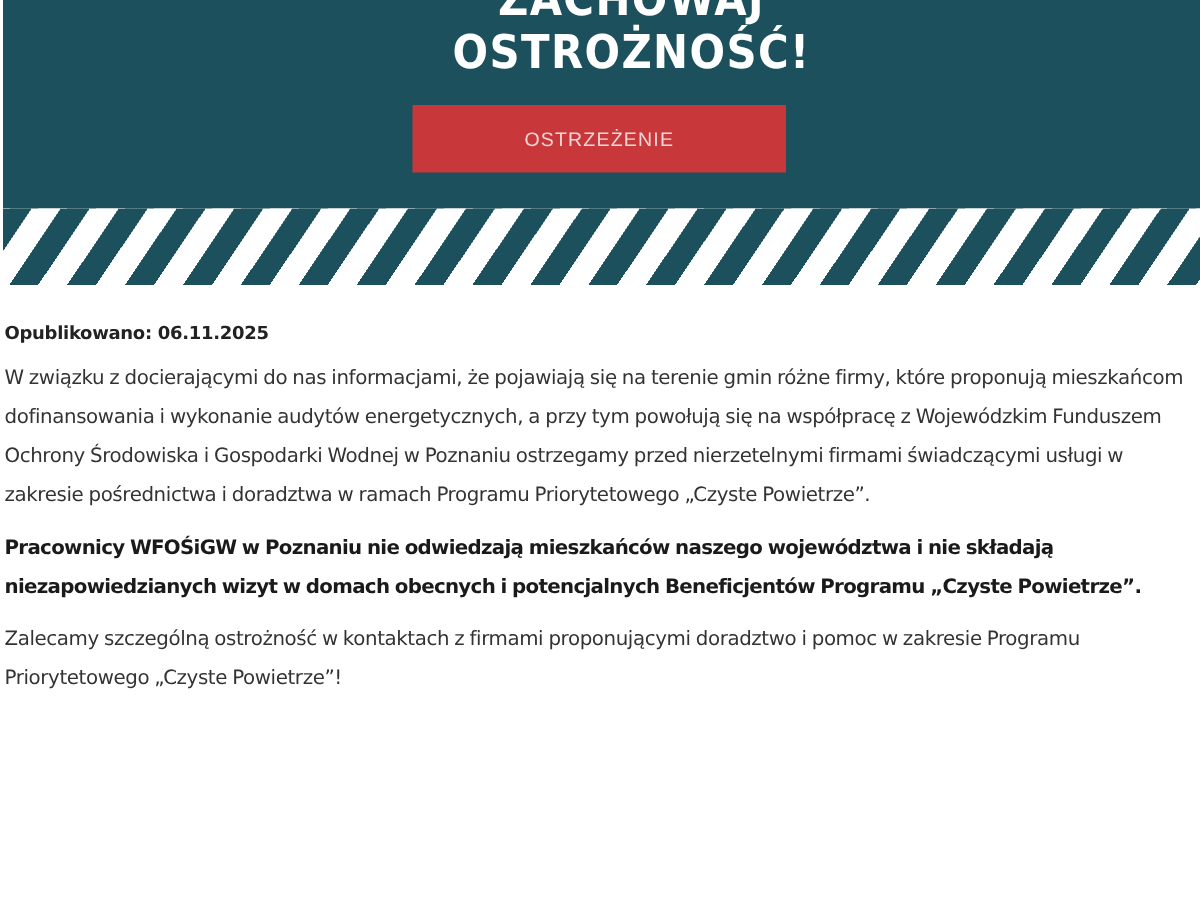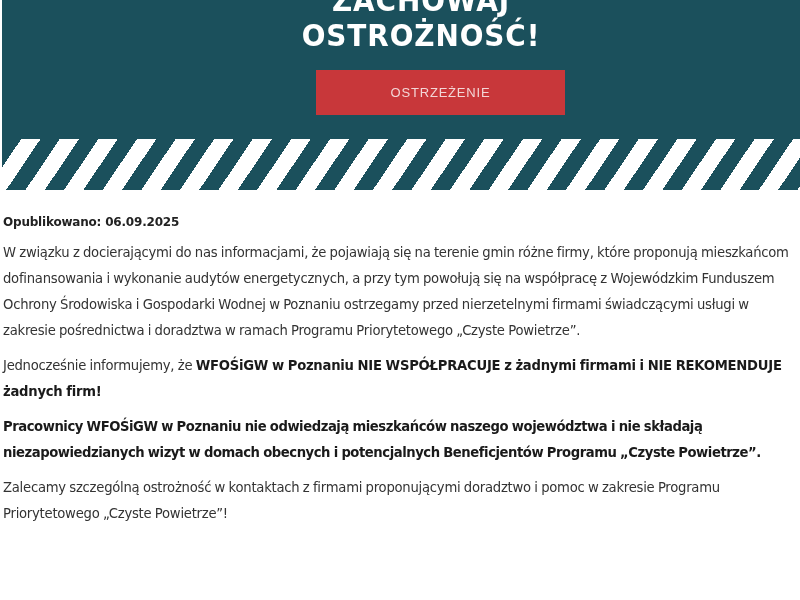--- a/index.html
+++ b/index.html
@@ -69,21 +69,20 @@
       background: #c8373a;
       color: #f3d6d6;
       border: none;
       font-family: "Liberation Sans", sans-serif;
       font-size: 13px;
       letter-spacing: 0.8px;
       text-align: center;
       line-height: 45px;
       cursor: pointer;
       padding: 0;
-      margin-left: 41px;
     }
     .content {
       position: absolute;
       left: 3px;
       top: 211px;
       width: 795px;
       color: #333333;
       font-family: "DejaVu Sans", sans-serif;
       font-size: 13.2px;
       line-height: 26px;
@@ -113,18 +112,17 @@
 
 <div class="banner">
   <div class="banner-solid"></div>
   <div class="banner-stripes"></div>
   <div class="banner-title title-line1">ZACHOWAJ</div>
   <div class="banner-title title-line2">OSTROŻNOŚĆ!</div>
   <button class="warning-button">OSTRZEŻENIE</button>
 </div>
 
 <div class="content">
-  <p class="published">Opublikowano: 06.09.2025</p>
+  <p class="published">Opublikowano: 06.11.2025</p>
   <p class="para">W związku z docierającymi do nas informacjami, że pojawiają się na terenie gmin różne firmy, które proponują mieszkańcom dofinansowania i wykonanie audytów energetycznych, a przy tym powołują się na współpracę z Wojewódzkim Funduszem Ochrony Środowiska i Gospodarki Wodnej w Poznaniu ostrzegamy przed nierzetelnymi firmami świadczącymi usługi w zakresie pośrednictwa i doradztwa w ramach Programu Priorytetowego „Czyste Powietrze”.</p>
-  <p class="para"><span>Jednocześnie informujemy, że </span><b>WFOŚiGW w Poznaniu NIE WSPÓŁPRACUJE z żadnymi firmami i NIE REKOMENDUJE żadnych firm!</b></p>
   <p class="para bold-para">Pracownicy WFOŚiGW w Poznaniu nie odwiedzają mieszkańców naszego województwa i nie składają niezapowiedzianych wizyt w domach obecnych i potencjalnych Beneficjentów Programu „Czyste Powietrze”.</p>
   <p class="para">Zalecamy szczególną ostrożność w kontaktach z firmami proponującymi doradztwo i pomoc w zakresie Programu Priorytetowego „Czyste Powietrze”!</p>
 </div>
 
 </body></html>

